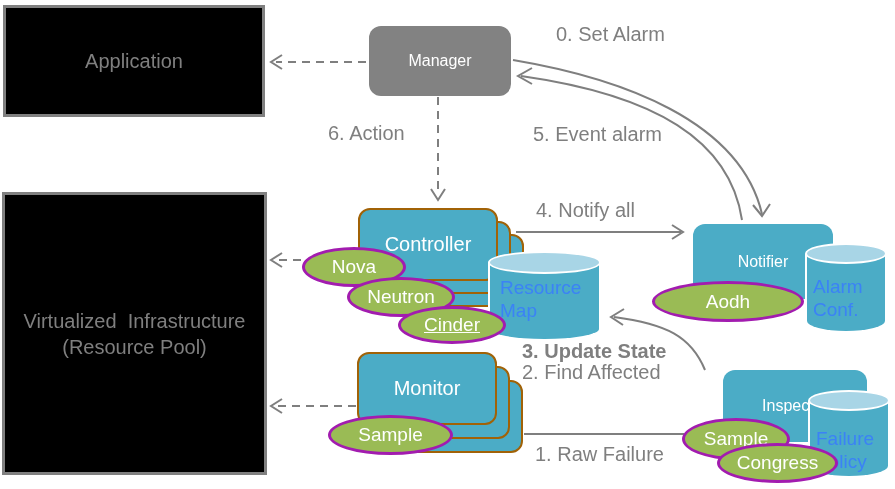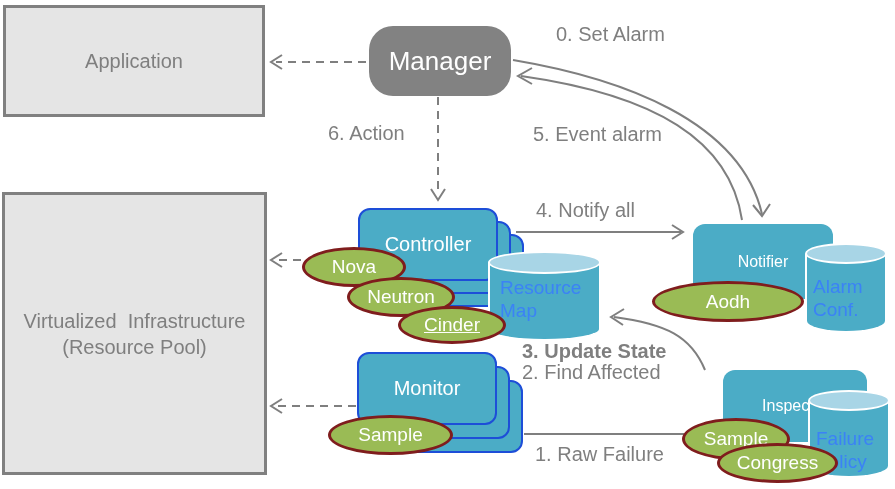--- a/index.html
+++ b/index.html
@@ -5,34 +5,34 @@
   html,body{margin:0;padding:0;background:#ffffff;}
   .stage{
     position:relative;width:895px;height:489px;background:#ffffff;
     font-family:"Liberation Sans", sans-serif;overflow:hidden;
     --teal:#4BACC6;--teal-light:#A8D5E6;--green:#9ABB55;
     --mgr-gray:#828282;--line-gray:#7F7F7F;--border-gray:#808080;
   }
   .abs{position:absolute;box-sizing:border-box;}
   
   .outline-box{
-    border:3px solid var(--border-gray);background:#e5e5e5;color:var(--line-gray);
+    border:3px solid var(--border-gray);background:#000000;color:var(--line-gray);
     display:flex;flex-direction:column;align-items:center;justify-content:center;
     font-size:20px;text-align:center;z-index:2;
   }
   .outline-box .pre{white-space:pre;line-height:1.3;}
   
   .manager{
-    background:var(--mgr-gray);border-radius:24px;color:#fff;font-size:26px;
+    background:var(--mgr-gray);border-radius:12px;color:#fff;font-size:16px;
     display:flex;align-items:center;justify-content:center;z-index:3;
   }
   
   .card{
     position:absolute;width:140px;height:73px;background:var(--teal);
-    border:2px solid #1d4ed8;border-radius:12px;box-sizing:border-box;
+    border:2px solid #a16207;border-radius:12px;box-sizing:border-box;
     display:flex;align-items:center;justify-content:center;
     color:#fff;font-size:20px;
   }
   .stack{z-index:3;}
   
   .teal-box{
     background:var(--teal);border-radius:12px;color:#fff;font-size:16px;
     display:flex;align-items:center;justify-content:center;z-index:3;
   }
   
@@ -45,21 +45,21 @@
     position:absolute;left:0;right:0;top:11px;bottom:0;background:var(--teal);
     border:2px solid #fff;border-top:none;box-sizing:border-box;
     border-radius:0 0 50% 50% / 0 0 12px 12px;z-index:1;
   }
   .cyl .cyl-label{
     position:absolute;left:0;right:0;z-index:3;color:#3b82f6;text-align:left;
     font-size:19px;line-height:1.2;
   }
   
   .ell{
-    background:var(--green);border:3px solid #7f1d1d;border-radius:50%;
+    background:var(--green);border:3px solid #a21caf;border-radius:50%;
     display:flex;align-items:center;justify-content:center;color:#fff;
     font-size:19px;z-index:5;
   }
   
   .step{
     color:var(--line-gray);font-size:20px;white-space:pre;z-index:6;
   }
   svg.wires{position:absolute;left:0;top:0;z-index:1;}
 </style>
 </head>

